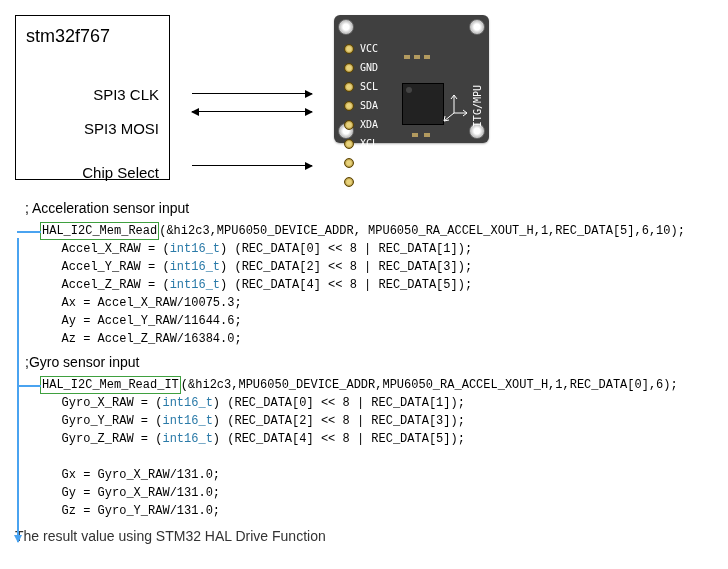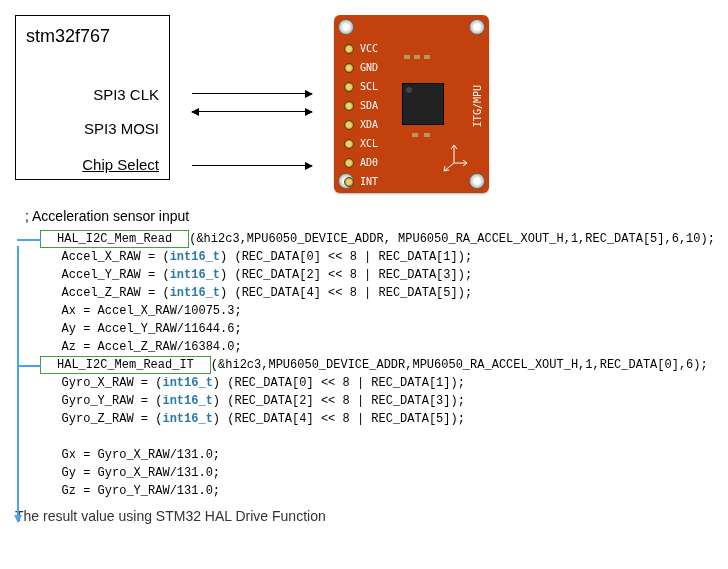--- a/index.html
+++ b/index.html
@@ -31,21 +31,21 @@
     margin-bottom: 20px;
   }
   .mcu-signal {
     position: absolute;
     right: 10px;
     font-size: 15px;
     text-align: right;
   }
   .sig-clk { top: 70px; }
   .sig-mosi { top: 104px; }
-  .sig-cs { top: 140px; text-decoration: underline; }
+  .sig-cs { top: 148px; text-decoration: underline; }
   .arrows {
     position: relative;
     width: 120px;
     height: 170px;
   }
   .arrow {
     position: absolute;
     height: 1px;
     background: #000;
     left: 0;
@@ -68,22 +68,22 @@
     border-top: 4px solid transparent;
     border-bottom: 4px solid transparent;
     border-right: 8px solid #000;
   }
   .arrow1 { top: 78px; }
   .arrow2 { top: 96px; }
   .arrow3 { top: 150px; }
 
   .board {
     width: 155px;
-    height: 178px;
-    background: #c2410c;
+    height: 128px;
+    background: #404040;
     border-radius: 6px;
     position: relative;
     box-shadow: 0 1px 2px rgba(0,0,0,0.3);
   }
   .mount-hole {
     width: 14px; height: 14px;
     border-radius: 50%;
     background: radial-gradient(circle,#fff 30%,#c8c8c8 60%);
     border: 1px solid #666;
     position: absolute;
@@ -161,33 +161,33 @@
   .code {
     font-family: 'Courier New', monospace;
     font-size: 12px;
     white-space: pre;
     line-height: 1.5;
     margin-left: 15px;
   }
   .green-box {
     display:inline;
     border:1.5px solid #3fa03f;
-    padding: 1px 16px;
+    padding: 1px 1px;
     position:relative;
   }
   .green-box.connector::before {
     content:"";
     position:absolute;
     left:-24px;
     top:50%;
     width:24px;
     height:1.5px;
     background:#4aa3f0;
   }
-  .int16 { color: #2a7aa8; font-weight: bold; }
+  .int16 { color: #2a7aa8; }
   .result-text {
     margin-top: 8px;
     font-size: 14px;
     color: #333;
   }
 </style>
 </head>
 <body>
 
 <div class="top-section">
@@ -268,20 +268,21 @@
 
   <div class="comment-title">; Acceleration sensor input</div>
   <div class="code"><span class="green-box connector"><span>HAL_I2C_Mem_Read</span></span><span>(&amp;hi2c3,MPU6050_DEVICE_ADDR, MPU6050_RA_ACCEL_XOUT_H,1,REC_DATA[5],6,10);</span>
    <span>Accel_X_RAW = (</span><span class="int16">int16_t</span><span>) (REC_DATA[0] &lt;&lt; 8 | REC_DATA[1]);</span>
    <span>Accel_Y_RAW = (</span><span class="int16">int16_t</span><span>) (REC_DATA[2] &lt;&lt; 8 | REC_DATA[3]);</span>
    <span>Accel_Z_RAW = (</span><span class="int16">int16_t</span><span>) (REC_DATA[4] &lt;&lt; 8 | REC_DATA[5]);</span>
    <span>Ax = Accel_X_RAW/10075.3;</span>
    <span>Ay = Accel_Y_RAW/11644.6;</span>
    <span>Az = Accel_Z_RAW/16384.0;</span></div>
 
+  <div class="comment-title">;Gyro sensor input</div>
   <div class="code"><span class="green-box connector"><span>HAL_I2C_Mem_Read_IT</span></span><span>(&amp;hi2c3,MPU6050_DEVICE_ADDR,MPU6050_RA_ACCEL_XOUT_H,1,REC_DATA[0],6);</span>
    <span>Gyro_X_RAW = (</span><span class="int16">int16_t</span><span>) (REC_DATA[0] &lt;&lt; 8 | REC_DATA[1]);</span>
    <span>Gyro_Y_RAW = (</span><span class="int16">int16_t</span><span>) (REC_DATA[2] &lt;&lt; 8 | REC_DATA[3]);</span>
    <span>Gyro_Z_RAW = (</span><span class="int16">int16_t</span><span>) (REC_DATA[4] &lt;&lt; 8 | REC_DATA[5]);</span>
 
    <span>Gx = Gyro_X_RAW/131.0;</span>
    <span>Gy = Gyro_X_RAW/131.0;</span>
    <span>Gz = Gyro_Y_RAW/131.0;</span></div>
 </div>
 

